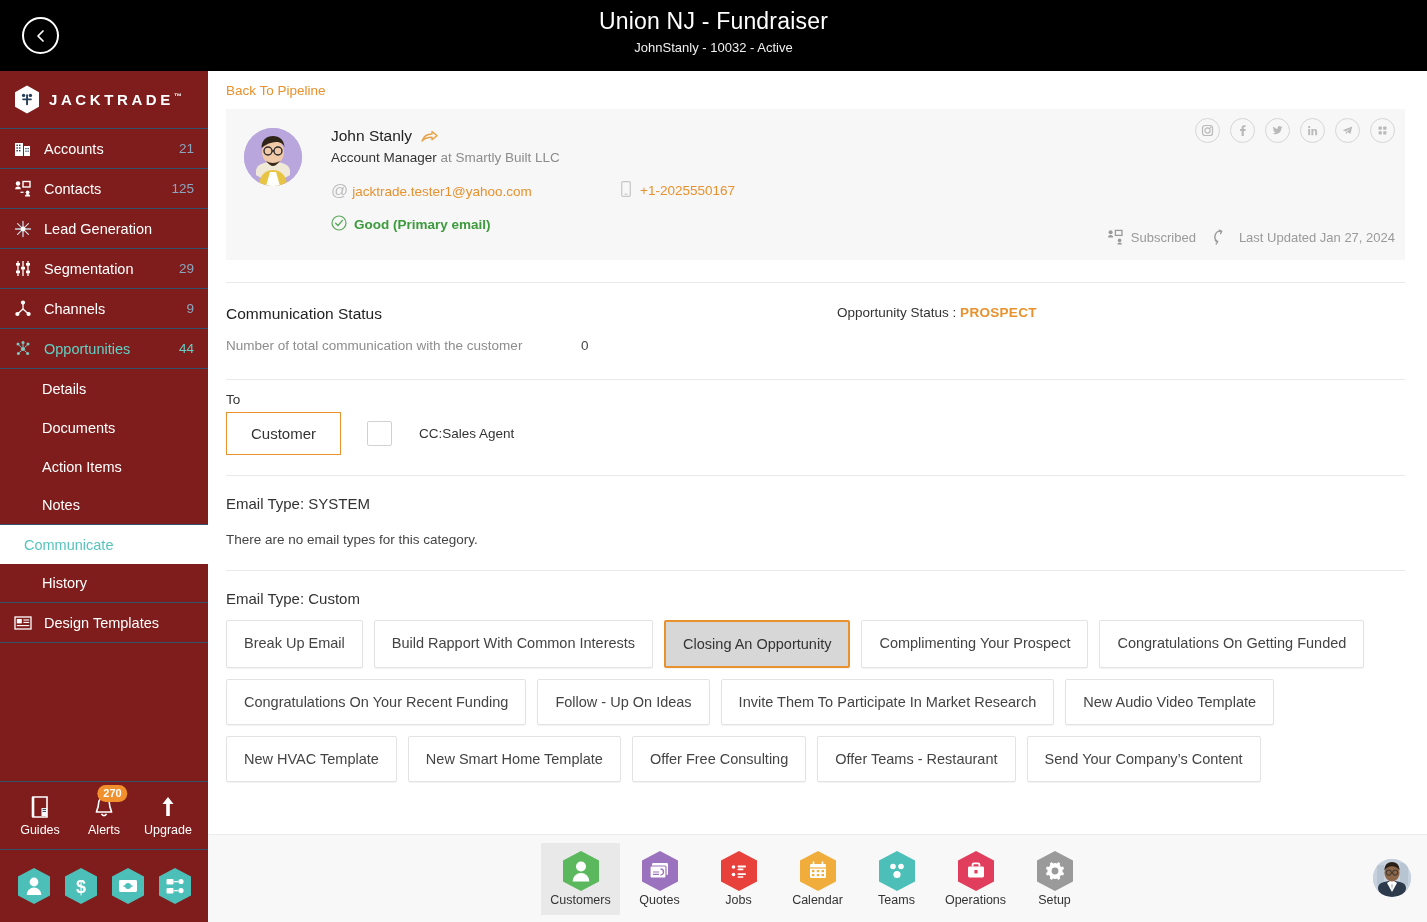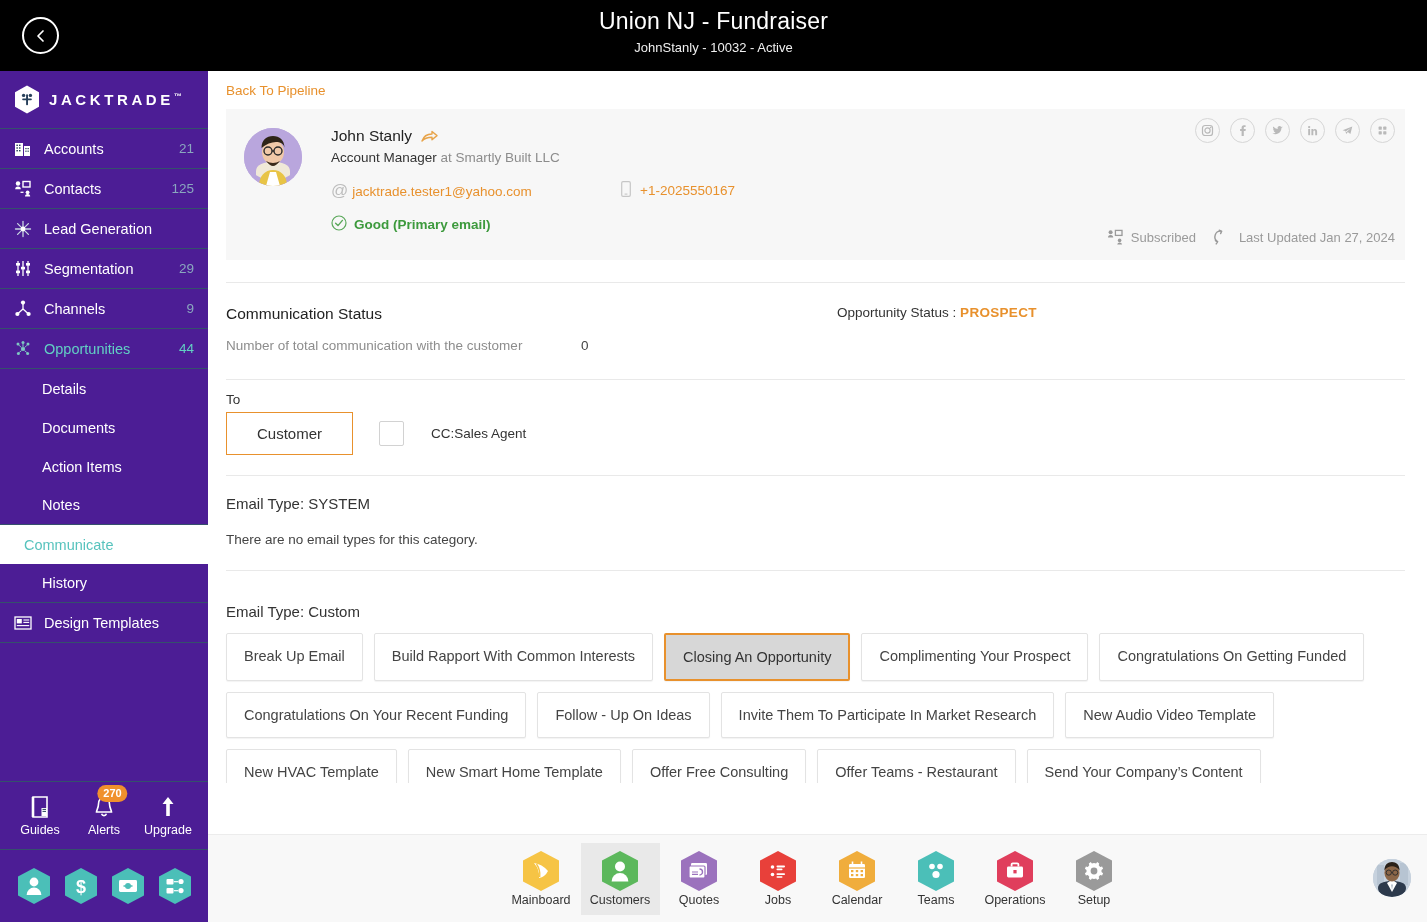--- a/index.html
+++ b/index.html
@@ -27,21 +27,21 @@
     font-size: 23px; font-weight: 400; letter-spacing: .2px;
   }
   .topbar-sub {
     position: absolute; left: 0; top: 40px; width: 1427px; text-align: center;
     font-size: 13px; color: #f0f0f0;
   }
 
   
   .sidebar {
     position: absolute; left: 0; top: 71px; width: 208px; height: 851px;
-    background: #4c1d95; color: #fff; display: flex; flex-direction: column;
+    background: #7f1d1d; color: #fff; display: flex; flex-direction: column;
   }
   .brand {
     height: 58px; display: flex; align-items: center; padding-left: 14px;
     border-bottom: 1px solid #35506c;
   }
   .brand-hex { width: 26px; height: 29px; margin-right: 9px; }
   .brand-text {
     font-size: 15px; font-weight: 700; letter-spacing: 3.6px; color: #ffffff;
   }
   .brand-tm { font-size: 8px; vertical-align: super; letter-spacing: 0; }
@@ -126,21 +126,21 @@
   .kv .k { width: 355px; color: #8d8d8d; }
   .kv .v { color: #444; }
   .oppstat { position: absolute; left: 629px; top: 22px; font-size: 13.5px; color: #333; }
   .oppstat b { color: #e8912d; font-size: 13.5px; letter-spacing: .3px; }
 
   .tosec { padding: 0 0 0 18px; position: relative; }
   .tolabel { font-size: 13.5px; color: #333; margin-bottom: 5px; }
   .torow { display: flex; align-items: center; }
   .cust-tab {
     border: 1px solid #e8912d; background: #fff; color: #333;
-    font-size: 15px; padding: 12px 30px; cursor: pointer;
+    font-size: 15px; padding: 12px 24px; cursor: pointer;
   }
   .cbbox { width: 25px; height: 25px; border: 1px solid #d2d2d2; background: #fff;
     margin-left: 26px; cursor: pointer; border-radius: 2px; }
   .cclabel { font-size: 13.5px; color: #333; margin-left: 27px; }
 
   .etype { padding-left: 18px; font-size: 15px; color: #333; }
   .enote { padding-left: 18px; font-size: 13.5px; color: #444; margin-top: 20px; }
 
   .tplwrap { padding: 0 22px 0 18px; }
   .tplrow { display: flex; flex-wrap: wrap; gap: 11px; }
@@ -573,21 +573,21 @@
       </div>
     </div>
 
     <div class="divider" style="margin-top:20px;"></div>
 
     <div class="etype" style="margin-top:19px;">Email Type: SYSTEM</div>
     <div class="enote">There are no email types for this category.</div>
 
     <div class="divider" style="margin-top:23px;"></div>
 
-    <div class="etype" style="margin-top:32px;">Email Type: Custom</div>
+    <div class="etype" style="margin-top:19px;">Email Type: Custom</div>
 
     <div class="tplwrap" style="margin-top:13px;">
       <div class="tplrow">
         <div class="tpl">Break Up Email</div>
         <div class="tpl">Build Rapport With Common Interests</div>
         <div class="tpl selected">Closing An Opportunity</div>
         <div class="tpl">Complimenting Your Prospect</div>
         <div class="tpl">Congratulations On Getting Funded</div>
         <div class="tpl">Congratulations On Your Recent Funding</div>
         <div class="tpl">Follow - Up On Ideas</div>
@@ -597,30 +597,20 @@
         <div class="tpl">New Smart Home Template</div>
         <div class="tpl">Offer Free Consulting</div>
         <div class="tpl">Offer Teams - Restaurant</div>
         <div class="tpl">Send Your Company’s Content</div>
       </div>
     </div>
   </div>
 
   <div class="bottombar">
     <div class="botnav">
-      <div class="bitem">
-        <div class="bhex">
-          <svg width="38" height="42" viewBox="0 0 38 42">
-              <polygon points="19,1 37,10.5 37,31.5 19,41 1,31.5 1,10.5" fill="#f6c445"></polygon>
-              <path d="M12 13 q8 1 14 8 q-3 6 -9 7 q1 -8 -5 -15 z" fill="#fff"></path>
-              <path d="M14.5 14 q4 6 3.2 13" fill="none" stroke="#f6c445" stroke-width="1.4"></path>
-            </svg>
-        </div>
-        <div class="blbl">Mainboard</div>
-      </div>
       <div class="bitem active">
         <div class="bhex">
           <svg width="38" height="42" viewBox="0 0 38 42">
               <polygon points="19,1 37,10.5 37,31.5 19,41 1,31.5 1,10.5" fill="#5cb85c"></polygon>
               <circle cx="19" cy="16.5" r="5" fill="#fff"></circle>
               <path d="M10.6 31.5 a8.4 8.4 0 0 1 16.8 0 z" fill="#fff"></path>
             </svg>
         </div>
         <div class="blbl">Customers</div>
       </div>

